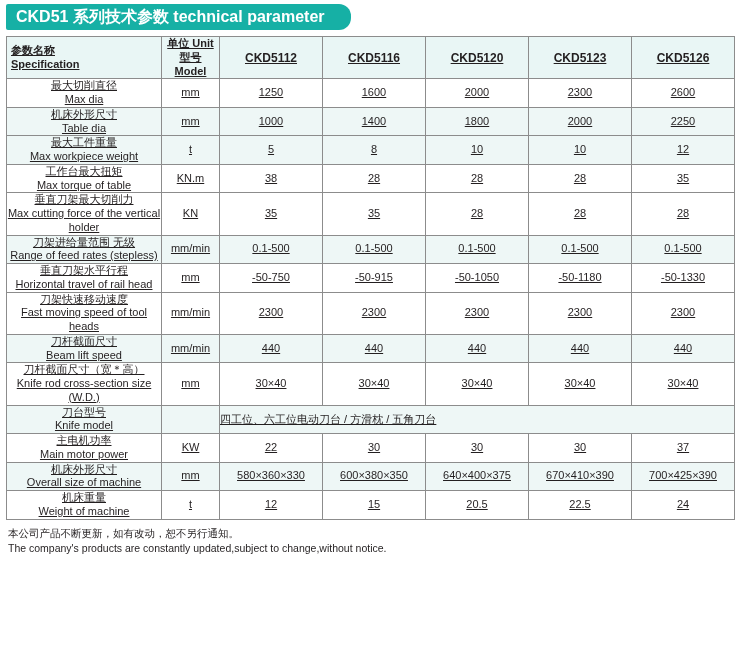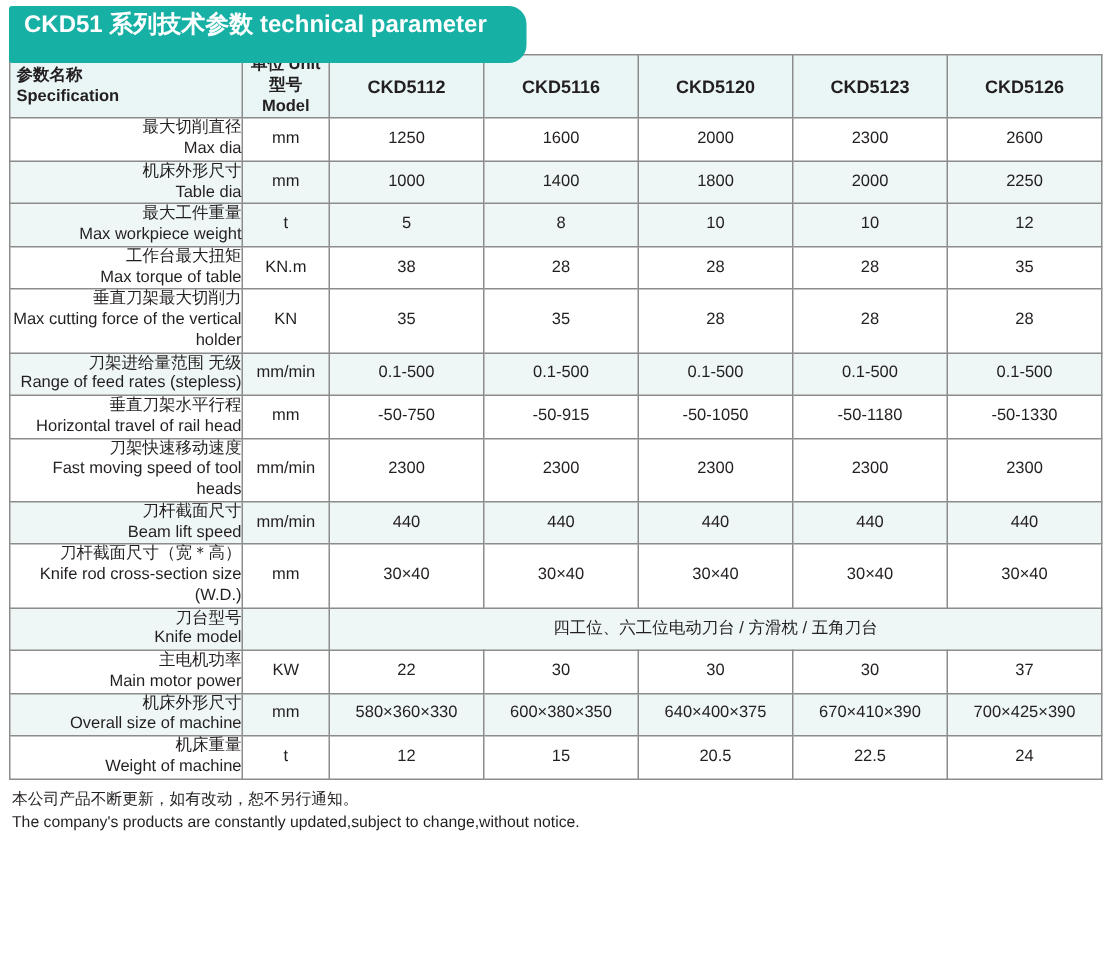--- a/index.html
+++ b/index.html
@@ -28,31 +28,32 @@
     height: 30px;
     margin-top: 4px;
   }
   .title-banner {
     display: inline-block;
     background: #16b0a5;
     color: #ffffff;
     font-size: 16px;
     font-weight: bold;
     line-height: 26px;
-    padding: 0 26px 12px 10px;
+    padding: 0 26px 0 10px;
     border-radius: 2px 12px 12px 2px;
     white-space: nowrap;
   }
 
   
   table.spec {
     border-collapse: collapse;
     width: 637px;
     table-layout: fixed;
     margin-top: 2px;
+    text-decoration: underline;
   }
   table.spec td, table.spec th {
     border: 1px solid #8c8c8c;
     padding: 0;
     font-size: 11px;
     vertical-align: middle;
   }
   .hdr td {
     background: #e9f6f5;
     font-weight: bold;
@@ -71,37 +72,36 @@
   .hdr td.c-model {
     font-size: 12px;
   }
 
   
   col.w-name  { width: 155px; }
   col.w-unit  { width: 58px; }
   col.w-val   { width: 103px; }
 
   td.name {
-    text-align: right;
+    text-align: center;
     padding: 2px 4px;
     line-height: 1.25;
   }
   td.unit, td.val {
     text-align: center;
     padding: 2px 2px;
     line-height: 1.25;
   }
   .cn { display: block; }
   .en { display: block; }
 
   .row-alt td { background: #eef7f6; }
   .row-white td { background: #ffffff; }
 
   td.knife-model {
-    text-align: center;
     line-height: 1.3;
     padding: 3px 6px;
   }
 
   
   .note {
     margin-top: 6px;
     font-size: 10.5px;
     line-height: 1.5;
     color: #231f20;

